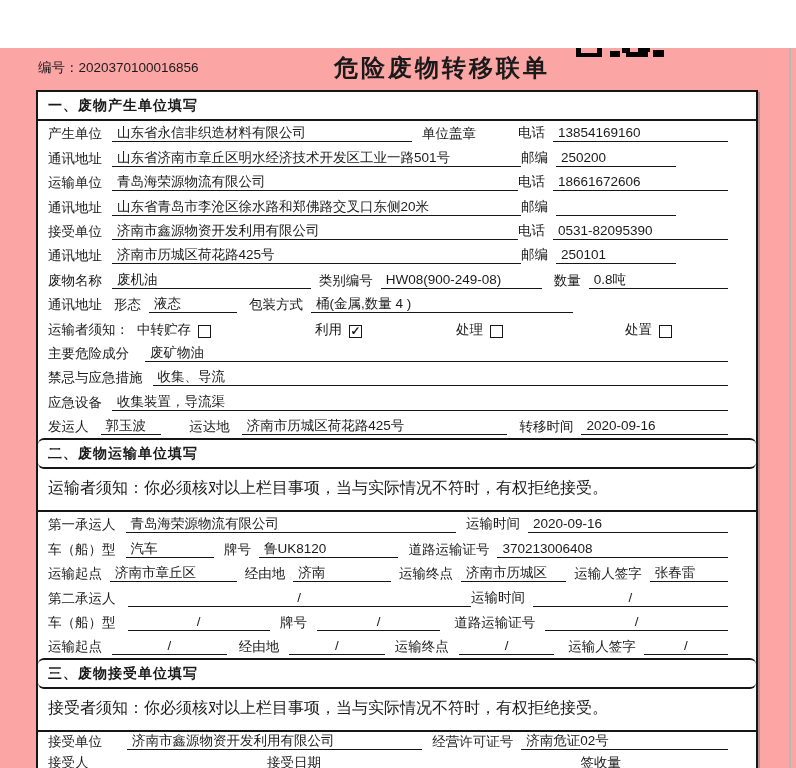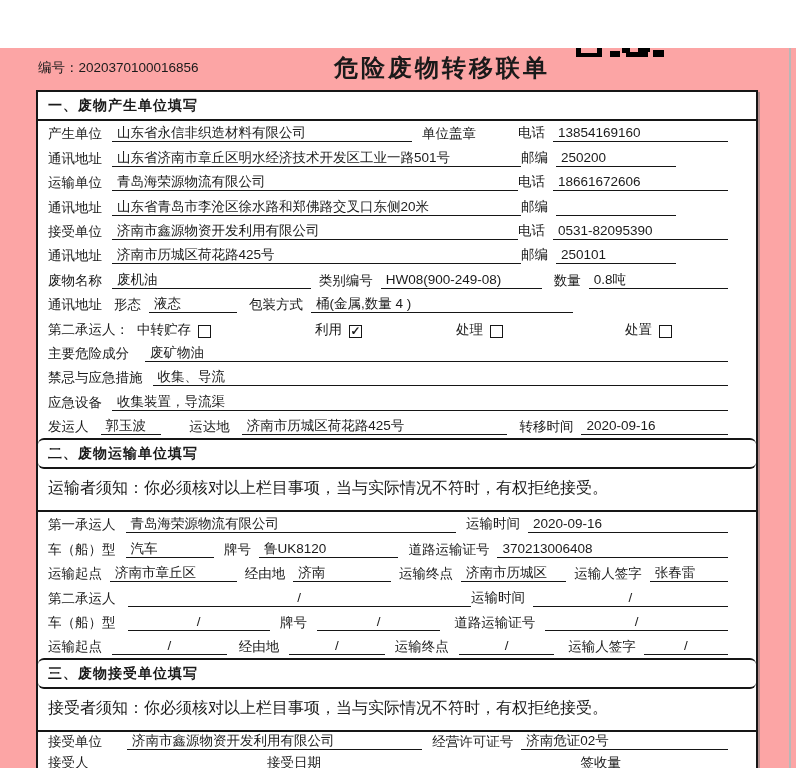--- a/index.html
+++ b/index.html
@@ -165,21 +165,21 @@
 
     <div class="row">
       <span class="lbl">通讯地址</span>
       <span class="lbl" style="margin-left:12px">形态</span>
       <span class="u" style="width:88px;margin-left:8px">液态</span>
       <span class="lbl" style="margin-left:12px">包装方式</span>
       <span class="u" style="width:262px;margin-left:8px">桶(金属,数量 4 )</span>
     </div>
 
     <div class="row">
-      <span class="lbl">第二承运人：</span>
+      <span class="lbl">运输者须知：</span>
       <span class="lbl" style="margin-left:8px">中转贮存</span>
       <span class="cb"><i></i></span>
       <span class="lbl" style="margin-left:104px">利用</span>
       <span class="cb"><i>✓</i></span>
       <span class="lbl" style="margin-left:94px">处理</span>
       <span class="cb"><i></i></span>
       <span class="lbl" style="margin-left:122px">处置</span>
       <span class="cb"><i></i></span>
     </div>
 

